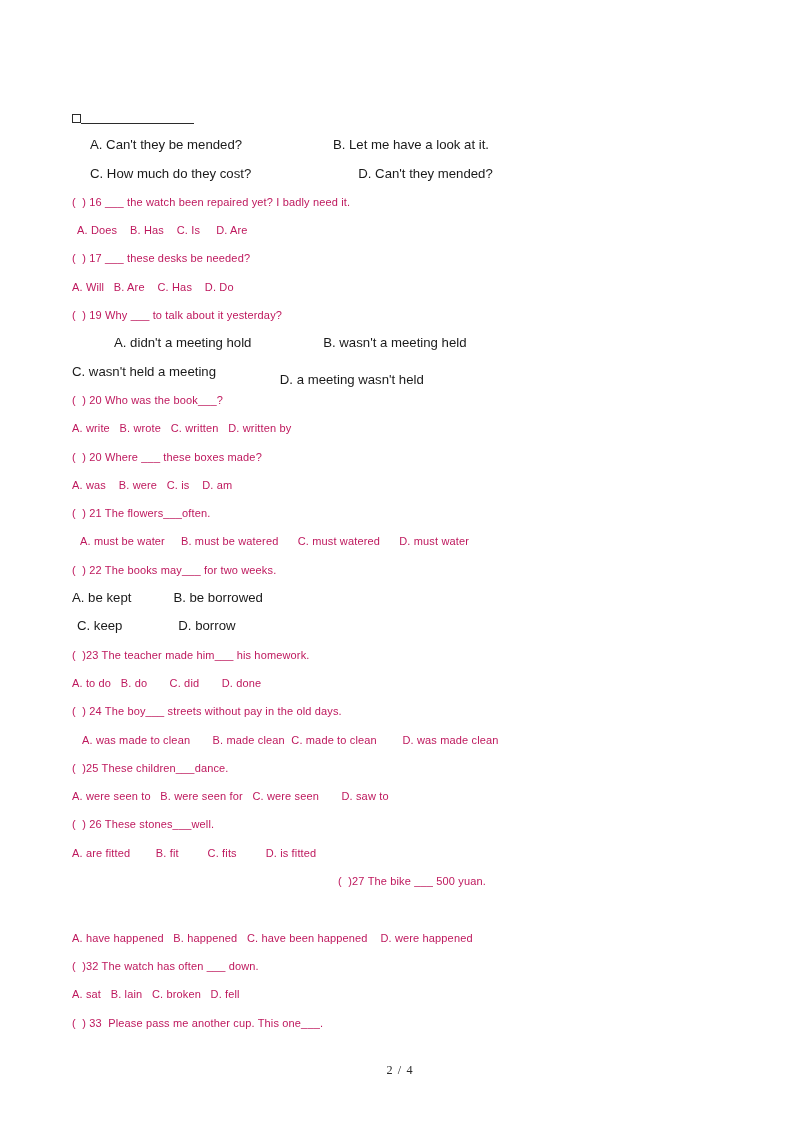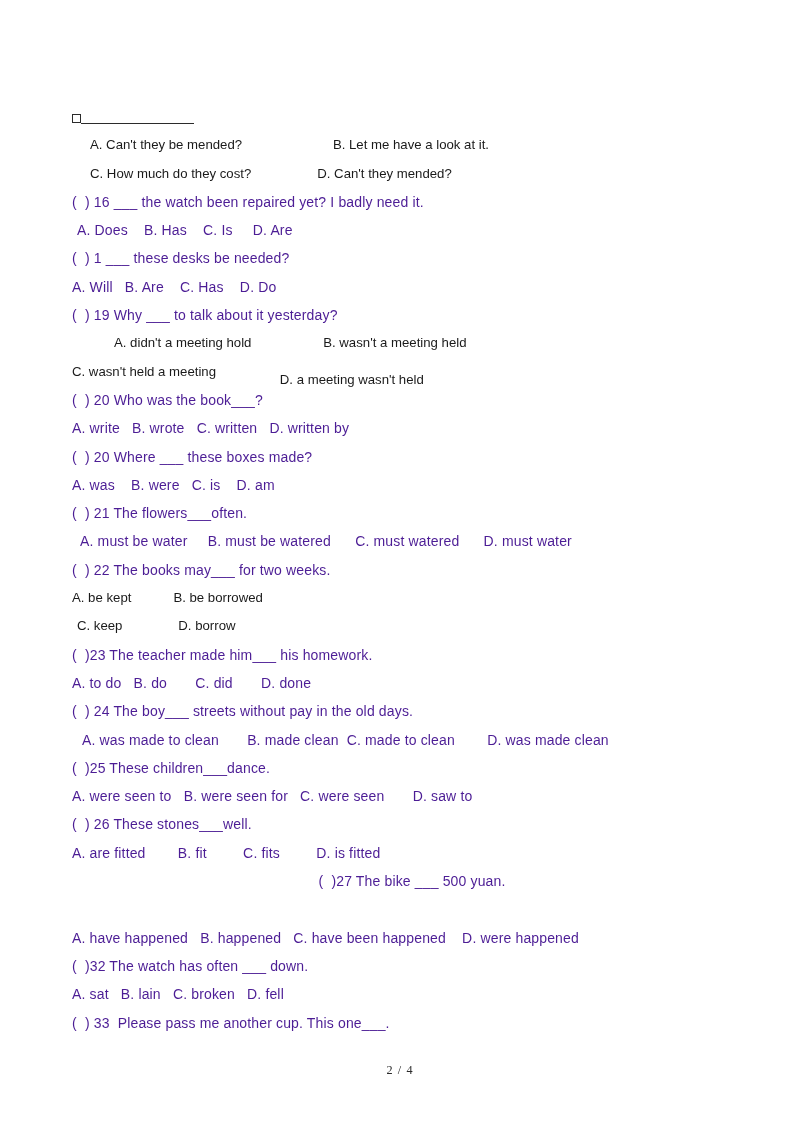--- a/index.html
+++ b/index.html
@@ -22,26 +22,26 @@
     background: #ffffff;
     overflow: hidden;
   }
   .content {
     position: absolute;
     left: 72px;
     top: 103px;
     width: 680px;
   }
   .line {
-    font-size: 14px;
+    font-size: 11px;
     line-height: 28.3px;
     height: 28.3px;
     white-space: pre;
     letter-spacing: 0.15px;
-    color: #4c1d95;
+    color: #be185d;
   }
   .line.blank {
     height: 28.3px;
   }
   
   .stem-head {
     display: flex;
     align-items: center;
     height: 28.3px;
     font-size: 13.2px;
@@ -92,24 +92,24 @@
 
   <div class="content">
 
     <div class="stem-head">
       <span class="box-glyph"></span>
       <span class="rule"></span>
     </div>
 
     <div id="lines-host">
         <div class="opt-row"><span style="margin-left: 18px;">A. Can't they be mended?</span><span style="margin-left: 90.8px; white-space: pre;">B. Let me have a look at it.</span></div>
-        <div class="opt-row"><span style="margin-left: 18px;">C. How much do they cost?</span><span style="margin-left: 66px; white-space: pre;">D. Can't they mended?</span></div>
+        <div class="opt-row"><span style="margin-left: 18px;">C. How much do they cost?</span><span style="margin-left: 107px; white-space: pre;">D. Can't they mended?</span></div>
         <div class="line" style="padding-left: 0px;">(  ) 16 ___ the watch been repaired yet? I badly need it.</div>
         <div class="line" style="padding-left: 5px;">A. Does    B. Has    C. Is     D. Are</div>
-        <div class="line" style="padding-left: 0px;">(  ) 1 ___ these desks be needed?</div>
+        <div class="line" style="padding-left: 0px;">(  ) 17 ___ these desks be needed?</div>
         <div class="line" style="padding-left: 0px;">A. Will   B. Are    C. Has    D. Do</div>
         <div class="line" style="padding-left: 0px;">(  ) 19 Why ___ to talk about it yesterday?</div>
         <div class="opt-row"><span style="margin-left: 42px; text-align: right;">A. didn't a meeting hold</span><span style="margin-left: 71.8px; white-space: pre;">B. wasn't a meeting held</span></div>
         <div class="opt-row"><span style="margin-left: 0px;">C. wasn't held a meeting</span><span style="margin-left: 63.8px; white-space: pre; margin-top: 8px;">D. a meeting wasn't held</span></div>
         <div class="line" style="padding-left: 0px;">(  ) 20 Who was the book___?</div>
         <div class="line" style="padding-left: 0px;">A. write   B. wrote   C. written   D. written by</div>
         <div class="line" style="padding-left: 0px;">(  ) 20 Where ___ these boxes made?</div>
         <div class="line" style="padding-left: 0px;">A. was    B. were   C. is    D. am</div>
         <div class="line" style="padding-left: 0px;">(  ) 21 The flowers___often.</div>
         <div class="line" style="padding-left: 8px;">A. must be water     B. must be watered      C. must watered      D. must water</div>

